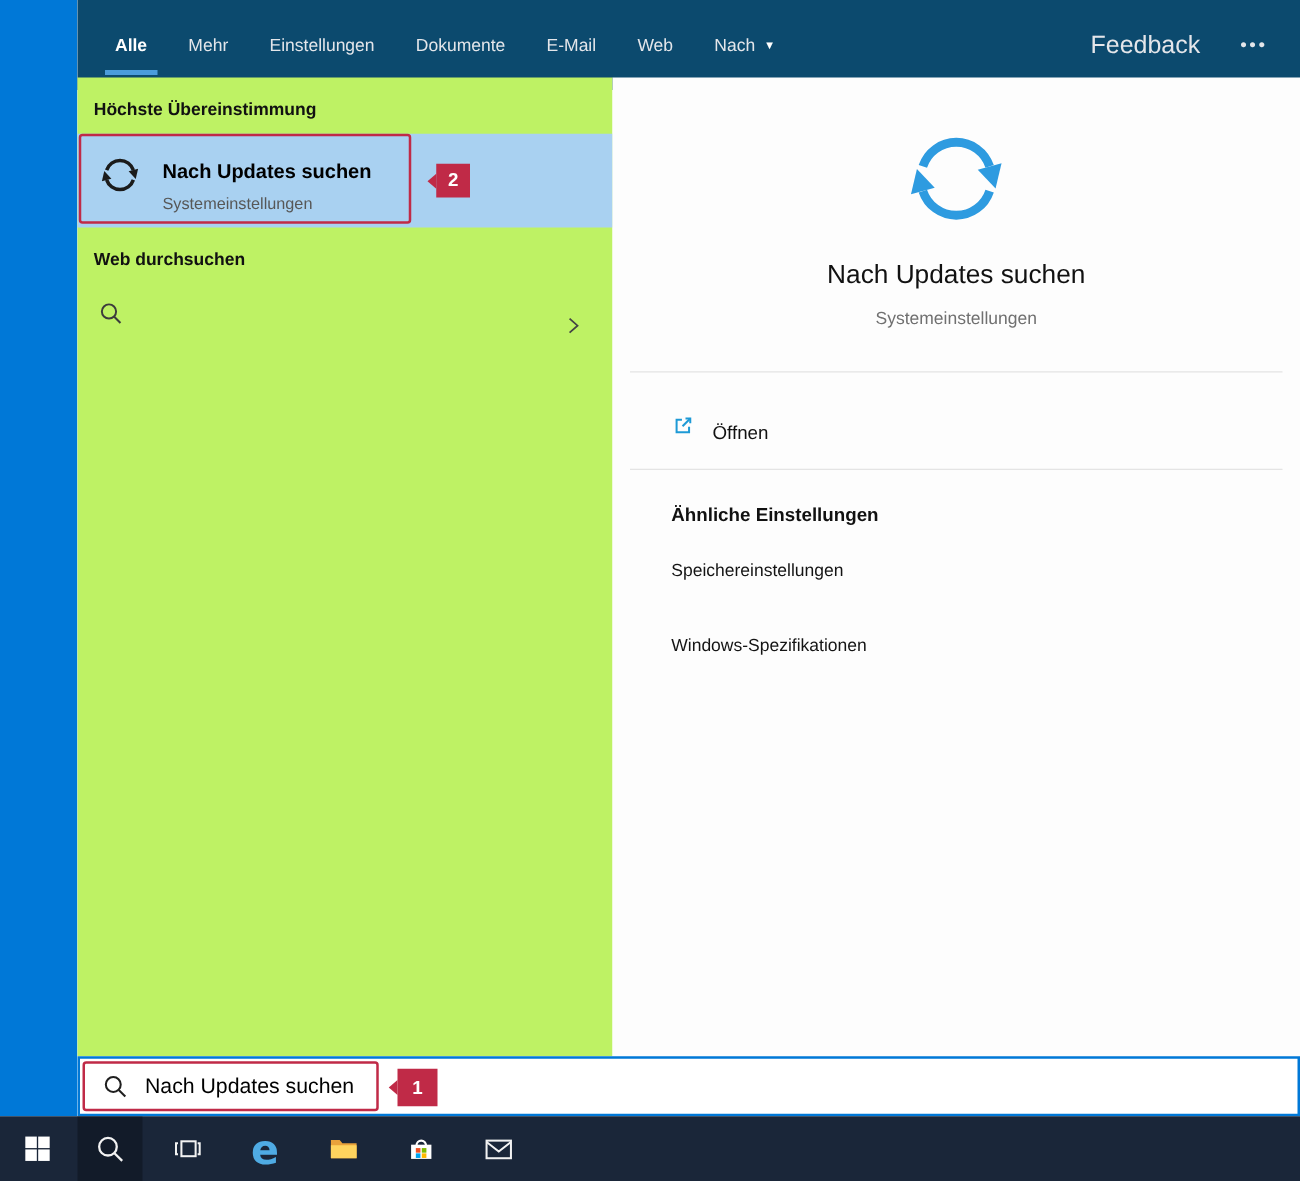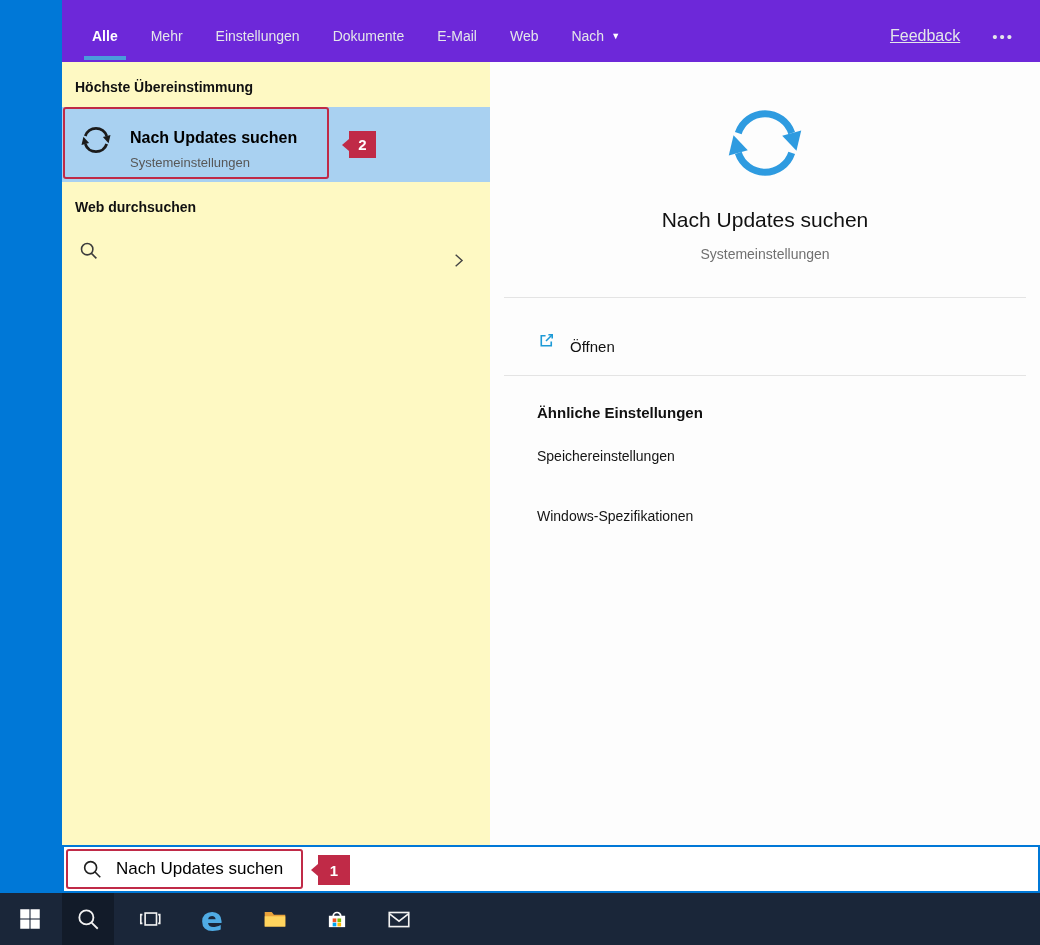--- a/index.html
+++ b/index.html
@@ -7,32 +7,32 @@
   .screen{position:relative;width:1040px;height:945px;background:#fff;
           font-family:"Liberation Sans",sans-serif;overflow:hidden;}
 
   
   .desktop-strip{position:absolute;left:0;top:0;width:62px;height:893px;background:#0078D7;}
 
   
   .search-window{position:absolute;left:62px;top:0;width:978px;height:893px;background:#fff;}
 
   
-  .header{position:absolute;top:0;left:0;width:100%;height:72px;background:#6d28d9;
+  .header{position:absolute;top:0;left:0;width:100%;height:72px;background:#0c4a6e;
           display:flex;align-items:center;padding:0 26px 0 30px;}
   .tab{position:relative;color:#E4E6EA;font-size:14px;margin-right:33px;cursor:pointer;
        height:62px;display:flex;align-items:center;gap:7px;white-space:nowrap;}
   .tab.active{color:#fff;font-weight:bold;}
   .tab.active::after{content:"";position:absolute;left:-8px;right:-8px;bottom:7px;height:4px;background:#4A9CDB;}
   .caret{font-size:9px;color:#fff;}
-  .feedback{margin-left:auto;color:#E4E6EA;font-size:16px;cursor:pointer;white-space:nowrap;text-decoration:underline;}
+  .feedback{margin-left:auto;color:#E4E6EA;font-size:20px;cursor:pointer;white-space:nowrap;}
   .more-dots{color:#E4E6EA;font-size:15px;letter-spacing:2px;margin-left:32px;cursor:pointer;}
 
   
-  .left-pane{position:absolute;left:0;top:62px;width:428px;height:783px;background:#fef9c3;}
+  .left-pane{position:absolute;left:0;top:62px;width:428px;height:783px;background:#bef264;}
   .section-header{position:absolute;left:13px;font-size:14px;font-weight:bold;color:#111;}
   .sh-best{top:17px;}
   .sh-web{top:137px;}
   .best-item{position:absolute;left:0;top:45px;width:428px;height:75px;background:#A9D1F1;cursor:pointer;}
   .sync-small{position:absolute;left:16px;top:15px;width:36px;height:36px;color:#1b1b1b;}
   .bm-title{position:absolute;left:68px;top:22px;font-size:16px;font-weight:bold;color:#000;}
   .bm-sub{position:absolute;left:68px;top:48px;font-size:13px;color:#575757;}
   .web-item{position:absolute;left:0;top:166px;width:428px;height:78px;cursor:pointer;}
   .web-icon{position:absolute;left:16px;top:12px;width:21px;height:21px;color:#3c3c3c;}
   .web-text{position:absolute;left:41px;top:7px;width:324px;font-size:16px;line-height:27px;color:#000;}

